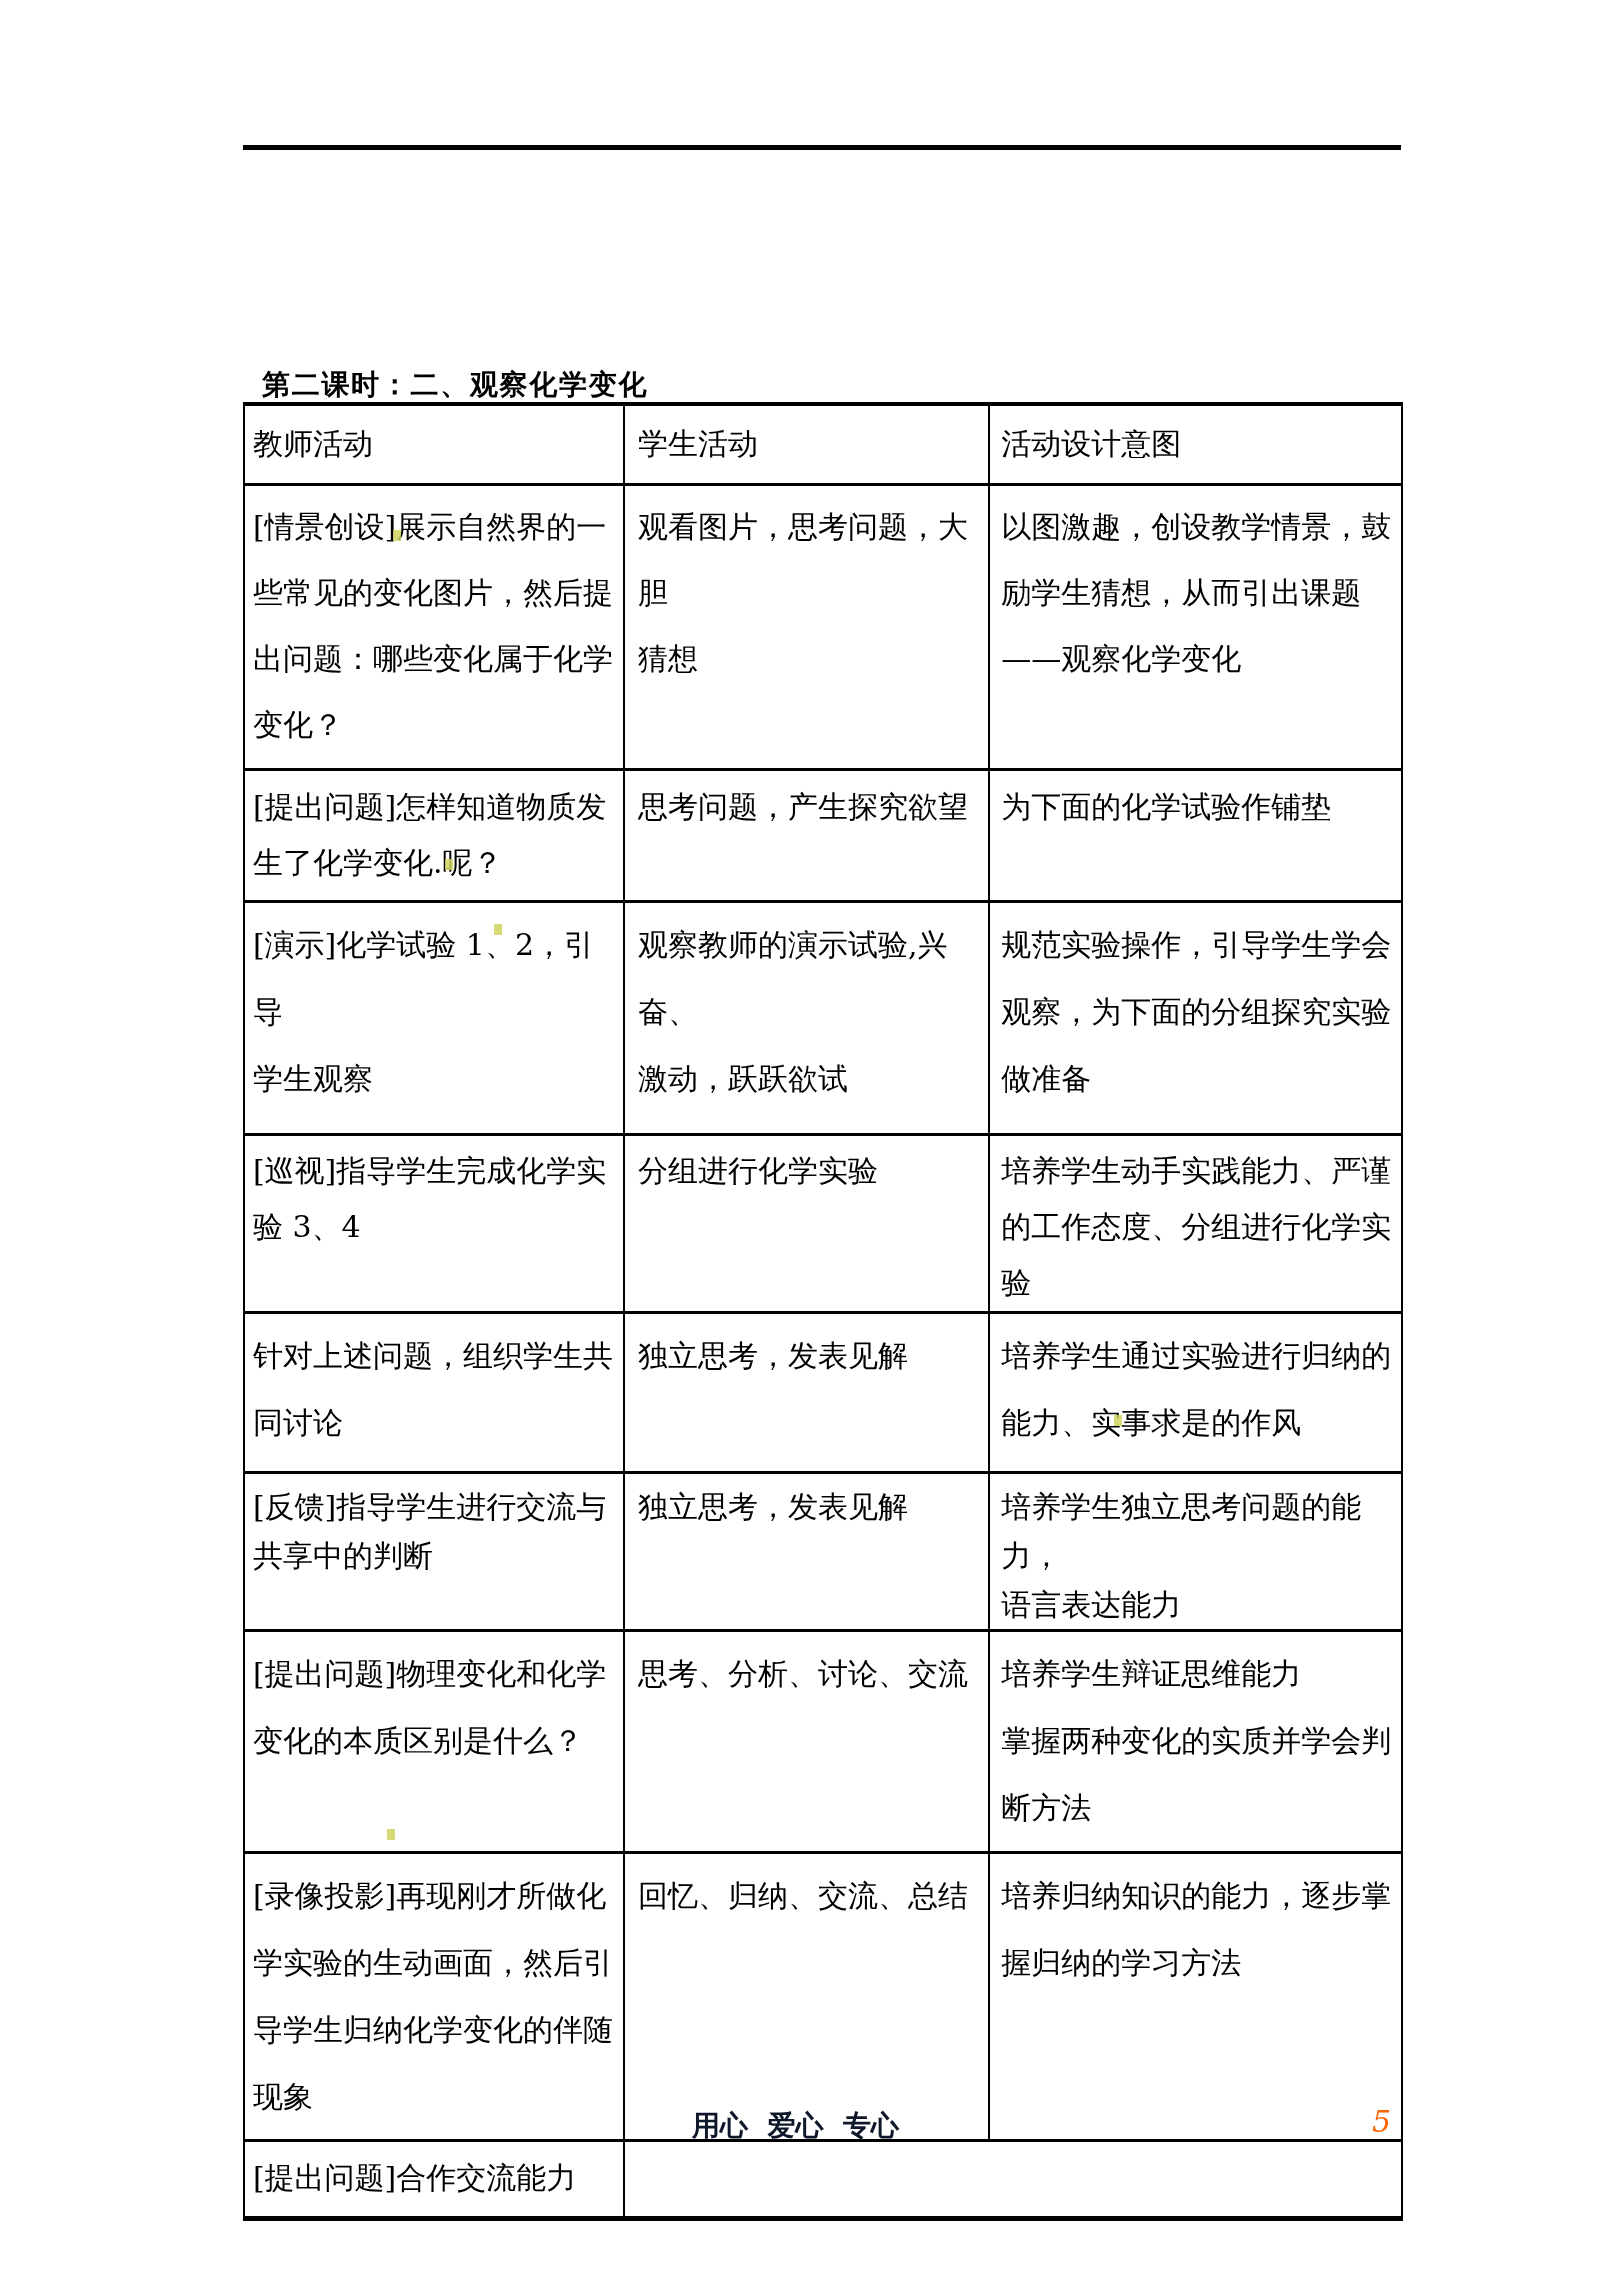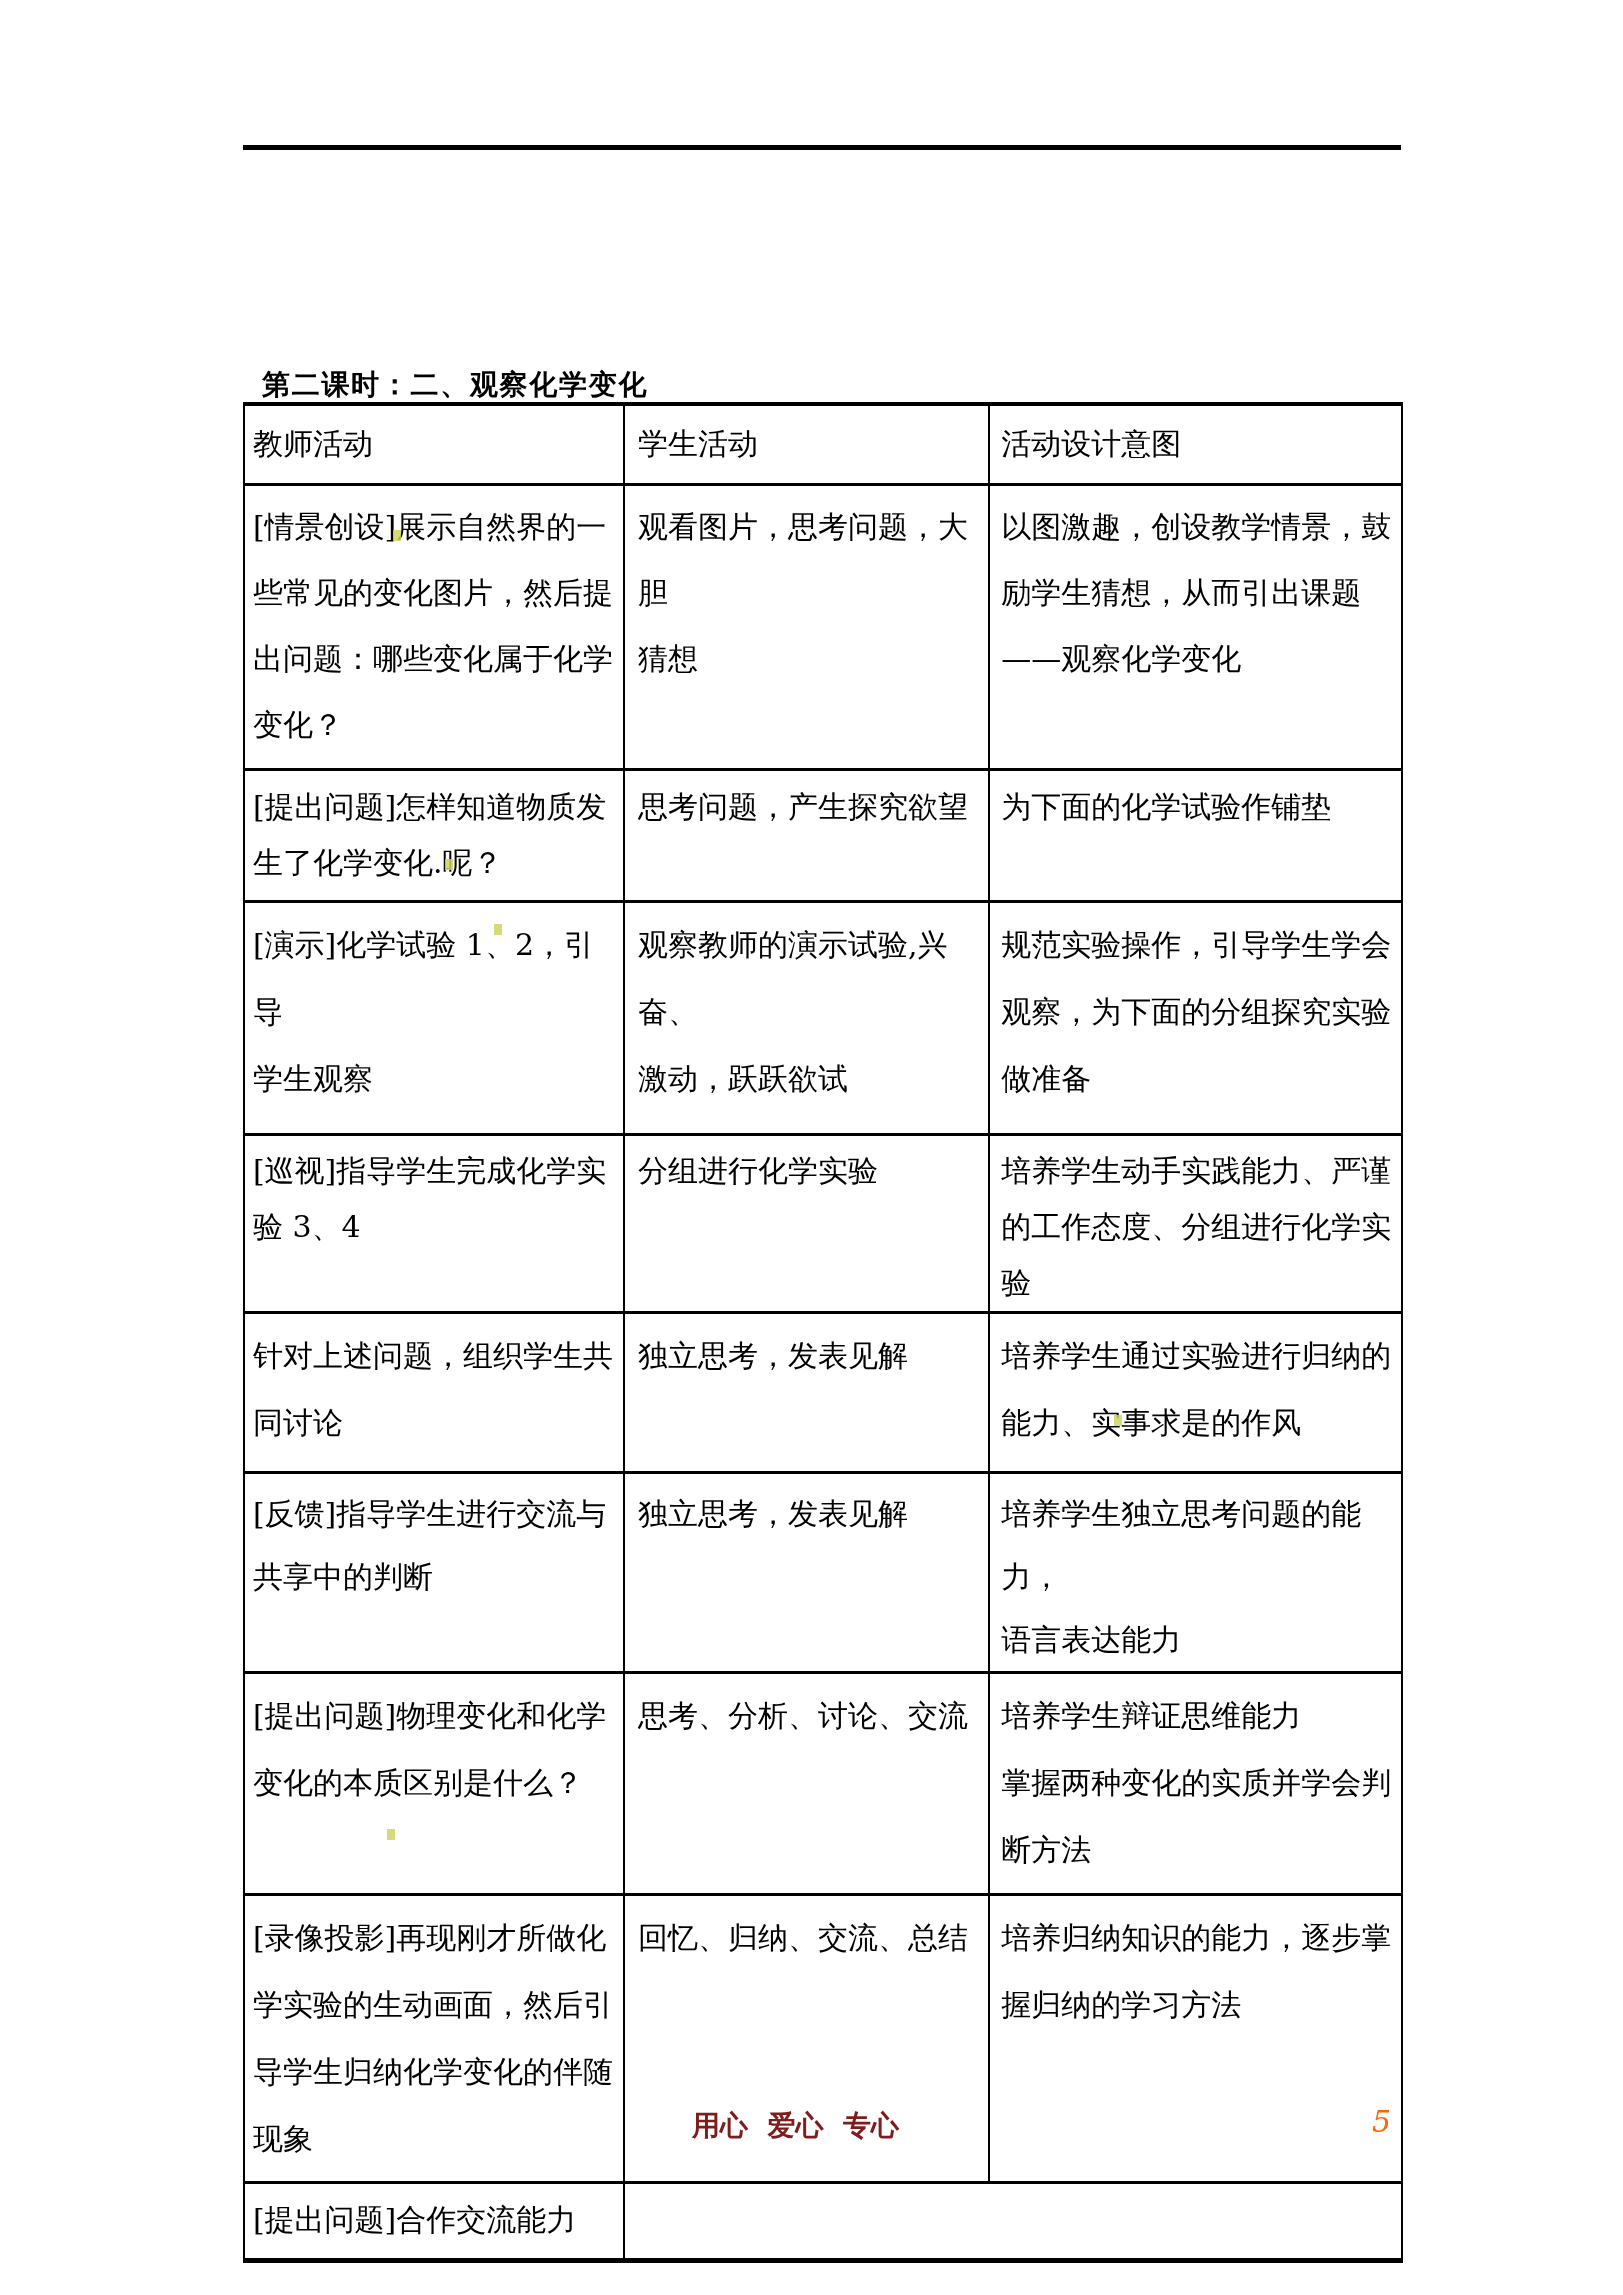--- a/index.html
+++ b/index.html
@@ -31,27 +31,27 @@
   .lesson-table td:nth-child(2),.lesson-table th:nth-child(2){padding-left:13px;}
   .lesson-table td:nth-child(3),.lesson-table th:nth-child(3){padding-left:11.2px;}
   .lesson-table tr:first-child th{border-top-width:4.5px;}
   .lesson-table tr:last-child td{border-bottom-width:5px;}
   .row-h  th{height:69px;line-height:59px;}
   .row-1  td{height:274px;line-height:66px;}
   .row-2  td{height:121px;line-height:56px;}
   .row-3  td{height:222px;}
   .row-4  td{height:125px;line-height:56px;}
   .row-5  td{height:149px;}
-  .row-6  td{height:137px;line-height:63px;}
+  .row-6  td{height:137px;line-height:49px;}
   .row-7  td{height:211px;}
   .row-8  td{height:277px;}
   .row-9  td{height:66px;line-height:56px;}
   .footer-motto{
     position:absolute;left:692px;top:2107px;
-    font-size:28px;font-weight:bold;color:#7f1d1d;
+    font-size:28px;font-weight:bold;color:#0f172a;
     font-family:"DejaVu Sans","Liberation Sans",sans-serif;white-space:pre;
   }
   .page-number{
     position:absolute;left:1372px;top:2104px;
     font-size:30px;color:#FF6600;font-style:italic;
     font-family:"DejaVu Serif","Liberation Serif",serif;
   }
   .speck{position:absolute;width:8.4px;height:10.7px;background:#cfd45f;opacity:.85;}
 </style>
 </head>

